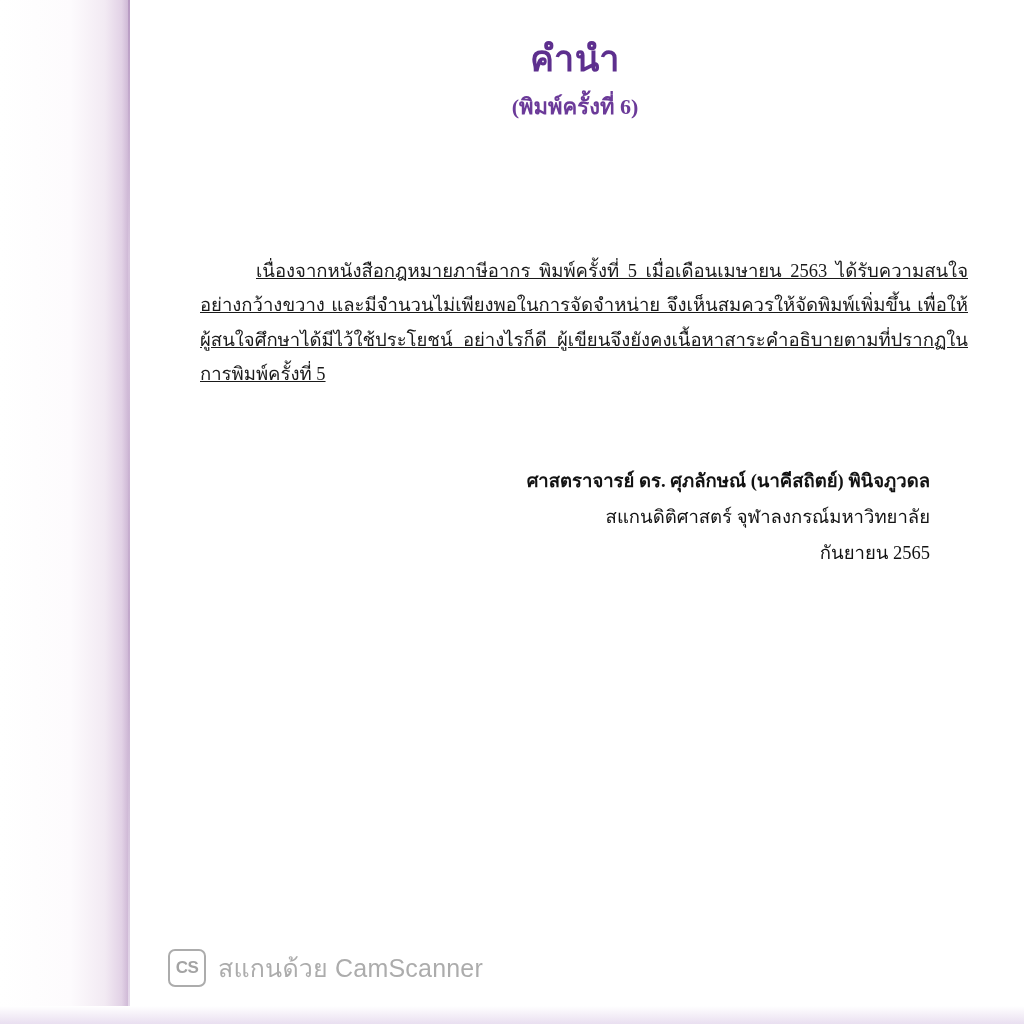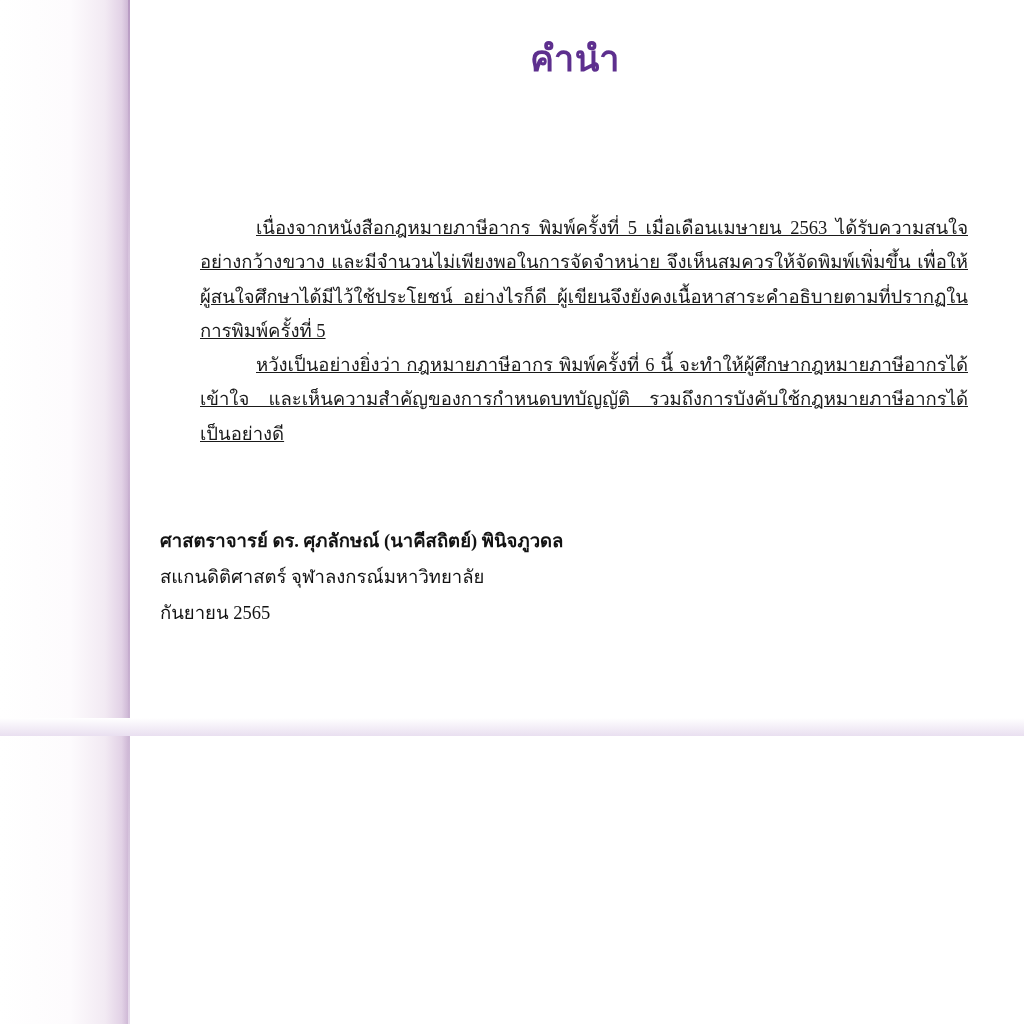--- a/index.html
+++ b/index.html
@@ -9,21 +9,21 @@
   body {
     width: 1024px;
     height: 1024px;
     background: #ffffff;
     font-family: "Liberation Serif", "DejaVu Serif", serif;
     overflow: hidden;
   }
   .page {
     position: relative;
     width: 1024px;
-    height: 736px;
+    height: 1024px;
     background: #ffffff;
     box-sizing: border-box;
   }
   
   .edge-left {
     position: absolute;
     left: 0;
     top: 0;
     width: 128px;
     height: 1024px;
@@ -88,21 +88,21 @@
   .para {
     text-indent: 56px;
     margin: 0 0 0 0;
   }
   .para + .para {
     margin-top: 0px;
   }
   .signature {
     margin-top: 72px;
     padding-right: 60px;
-    text-align: left;
+    text-align: right;
     color: #121212;
     font-size: 18.5px;
     line-height: 1.95;
   }
   .sig-name {
     font-weight: 700;
   }
   .sig-affil {
     font-weight: 400;
   }
@@ -143,30 +143,34 @@
 <body>
 
 <div class="page">
   <div class="edge-left"></div>
   <div class="edge-line"></div>
 
   <div class="sheet">
     <div class="content">
 
       <div class="doc-title">คำนำ</div>
+      <div class="doc-subtitle">(พิมพ์ครั้งที่ 6)</div>
 
       <div class="body-block">
         <p class="para">เนื่องจากหนังสือกฎหมายภาษีอากร พิมพ์ครั้งที่ 5 เมื่อเดือนเมษายน 2563 ได้รับความสนใจอย่างกว้างขวาง และมีจำนวนไม่เพียงพอในการจัดจำหน่าย จึงเห็นสมควรให้จัดพิมพ์เพิ่มขึ้น เพื่อให้ผู้สนใจศึกษาได้มีไว้ใช้ประโยชน์ อย่างไรก็ดี ผู้เขียนจึงยังคงเนื้อหาสาระคำอธิบายตามที่ปรากฏในการพิมพ์ครั้งที่ 5</p>
-        <p class="para">หวังเป็นอย่างยิ่งว่า กฎหมายภาษีอากร พิมพ์ครั้งที่ 6 นี้ จะทำให้ผู้ศึกษากฎหมายภาษีอากรได้เข้าใจ และเห็นความสำคัญของการกำหนดบทบัญญัติ รวมถึงการบังคับใช้กฎหมายภาษีอากรได้เป็นอย่างดี</p>
       </div>
 
       <div class="signature">
         <div class="sig-name">ศาสตราจารย์ ดร. ศุภลักษณ์ (นาคีสถิตย์) พินิจภูวดล</div>
         <div class="sig-affil">สแกนดิติศาสตร์ จุฬาลงกรณ์มหาวิทยาลัย</div>
         <div class="sig-date">กันยายน 2565</div>
       </div>
 
     </div>
   </div>
 
+  <div class="watermark">
+    <div class="cs-badge">CS</div>
+    <div class="cs-text">สแกนด้วย CamScanner</div>
+  </div>
 
   <div class="edge-bottom"></div>
 </div>
 
 </body></html>

